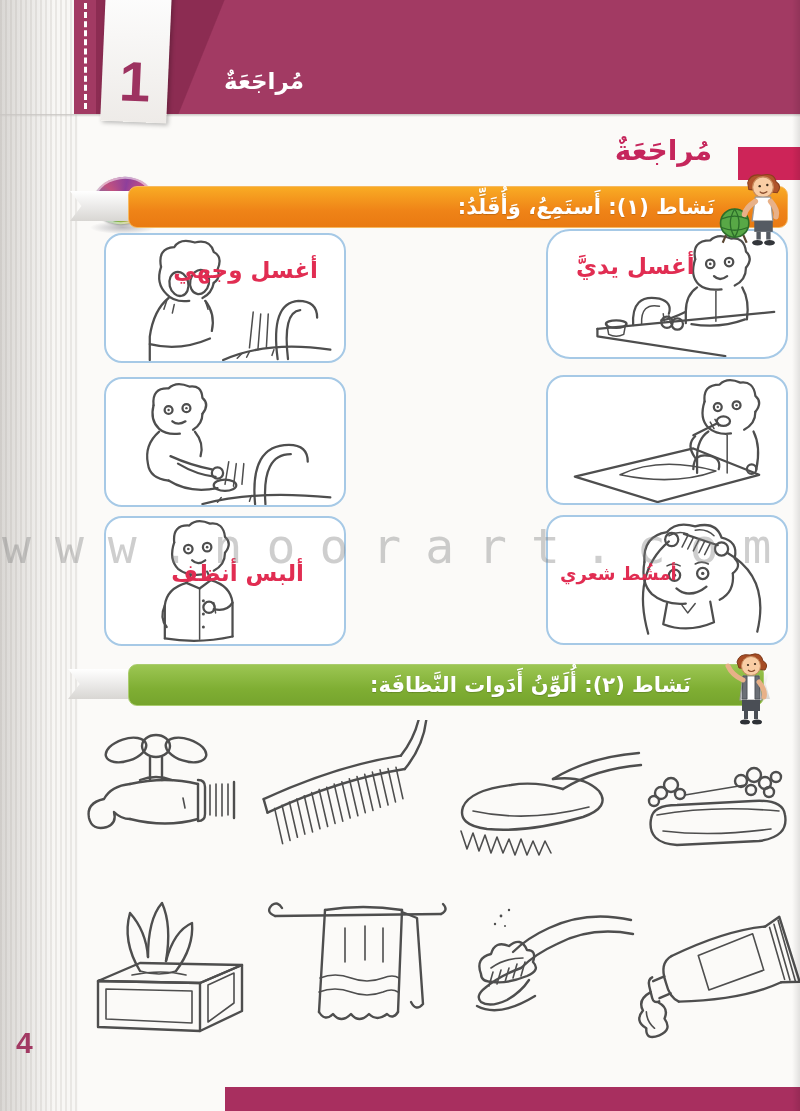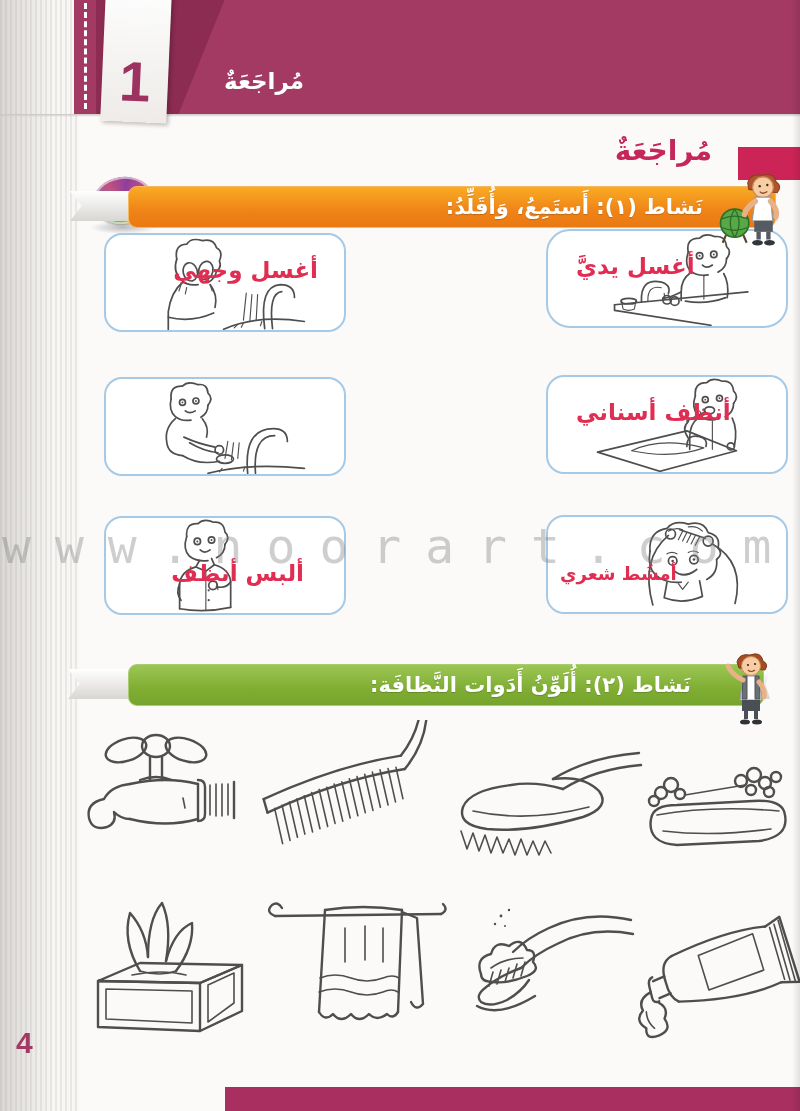--- a/index.html
+++ b/index.html
@@ -51,28 +51,28 @@
     border-radius:50%;background:#fff;box-shadow:0 0 0 2px #d6d6d6;}
   
   .ribbon{position:absolute;height:30px;z-index:1;
     background:linear-gradient(180deg,#ffffff,#d8d6d3);
     box-shadow:0 1px 2px rgba(0,0,0,.2);}
   .ribbon.l{clip-path:polygon(100% 0,0 0,14% 50%,0 100%,100% 100%);}
   .ribbon.r{clip-path:polygon(0 0,100% 0,86% 50%,100% 100%,0 100%);}
   .banner{position:absolute;height:40px;border-radius:9px;z-index:2;display:flex;align-items:center;}
   .banner .title{width:100%;color:#fff;font-weight:bold;font-size:21px;direction:rtl;
     text-align:right;padding:0 72px 0 16px;text-shadow:0 1px 1px rgba(0,0,0,.18);}
-  .banner1{left:128px;right:24px;top:186px;
+  .banner1{left:128px;right:12px;top:186px;
     background:linear-gradient(180deg,#f9ab24,#ef8317 60%,#e97a12);border:1px solid #f6b960;}
   .banner2{left:128px;right:36px;top:664px;
     background:linear-gradient(180deg,#9cc653,#7fae33 60%,#76a42d);border:1px solid #aacc6e;}
   .mascot1{position:absolute;right:14px;top:172px;width:70px;height:74px;z-index:3;}
   .mascot2{position:absolute;right:20px;top:650px;width:60px;height:78px;z-index:3;}
   
-  .card{position:absolute;width:242px;height:99px;background:#fff;
+  .card{position:absolute;width:242px;height:130px;background:#fff;
     border:2px solid #a6c9e6;border-radius:18px;box-sizing:border-box;}
   .card svg{position:absolute;left:0;top:0;width:100%;height:100%;}
   .caption{position:absolute;color:#e12d52;font-weight:bold;font-size:23px;
     direction:rtl;white-space:nowrap;z-index:2;}
   .c-face {left:104px;top:233px;}  .c-face  .caption{right:26px;top:22px;}
   .c-hands{left:546px;top:229px;border-radius:24px;}  .c-hands .caption{left:28px;top:22px;}
   .c-feet {left:104px;top:377px;}  .c-feet  .caption{right:26px;top:22px;}
   .c-teeth{left:546px;top:375px;}  .c-teeth .caption{left:28px;top:22px;}
   .c-dress{left:104px;top:516px;}  .c-dress .caption{right:40px;top:42px;}
   .c-comb {left:546px;top:515px;}  .c-comb  .caption{left:12px;top:46px;font-size:18px;}
@@ -205,21 +205,20 @@
     <ellipse cx="120" cy="113" rx="12" ry="6"></ellipse>
     <path d="M152 133 Q146 70 188 70 Q208 70 208 88"></path>
     <path d="M163 133 Q159 80 190 80"></path>
     <path class="thin" d="M124 88 L120 112 M132 90 L129 114 M140 90 L138 112"></path>
     <path d="M96 133 Q152 118 232 126"></path>
     <path class="thin" d="M116 126 L112 131 M148 124 L146 130"></path>
   </svg>
 </div>
 
 <div class="card c-teeth">
-  <div class="caption" dir="rtl">أنظف أسناني</div>
   <svg class="line" viewBox="0 0 240 134">
     <path d="M160 26 Q158 8 176 8 Q184 0 198 6 Q212 4 214 20 Q222 27 214 37"></path>
     <path d="M160 26 Q154 44 164 54 Q174 62 188 60"></path>
     <path d="M214 37 Q214 50 202 56"></path>
     <circle cx="174" cy="32" r="4.2"></circle>
       <circle class="dot" cx="174" cy="32" r="1.3"></circle>
     <circle cx="194" cy="30" r="4.2"></circle>
       <circle class="dot" cx="194" cy="30" r="1.3"></circle>
     <ellipse cx="180" cy="47" rx="7" ry="5"></ellipse>
     <path d="M148 62 L174 49"></path>

